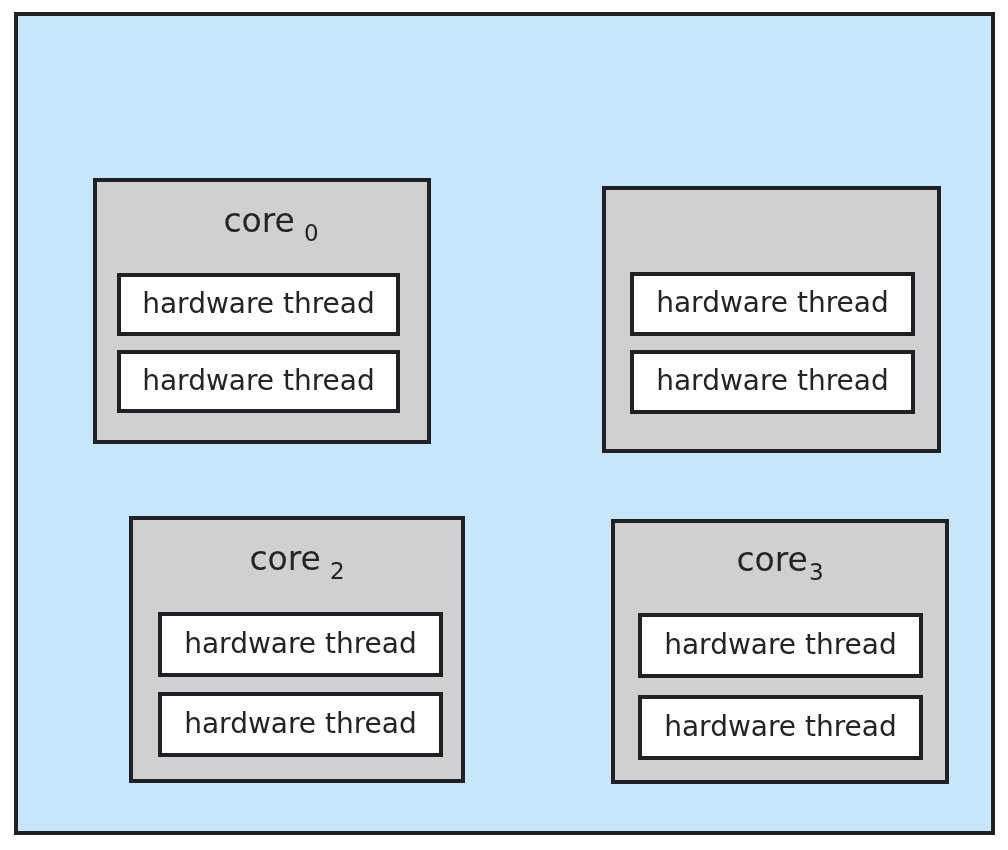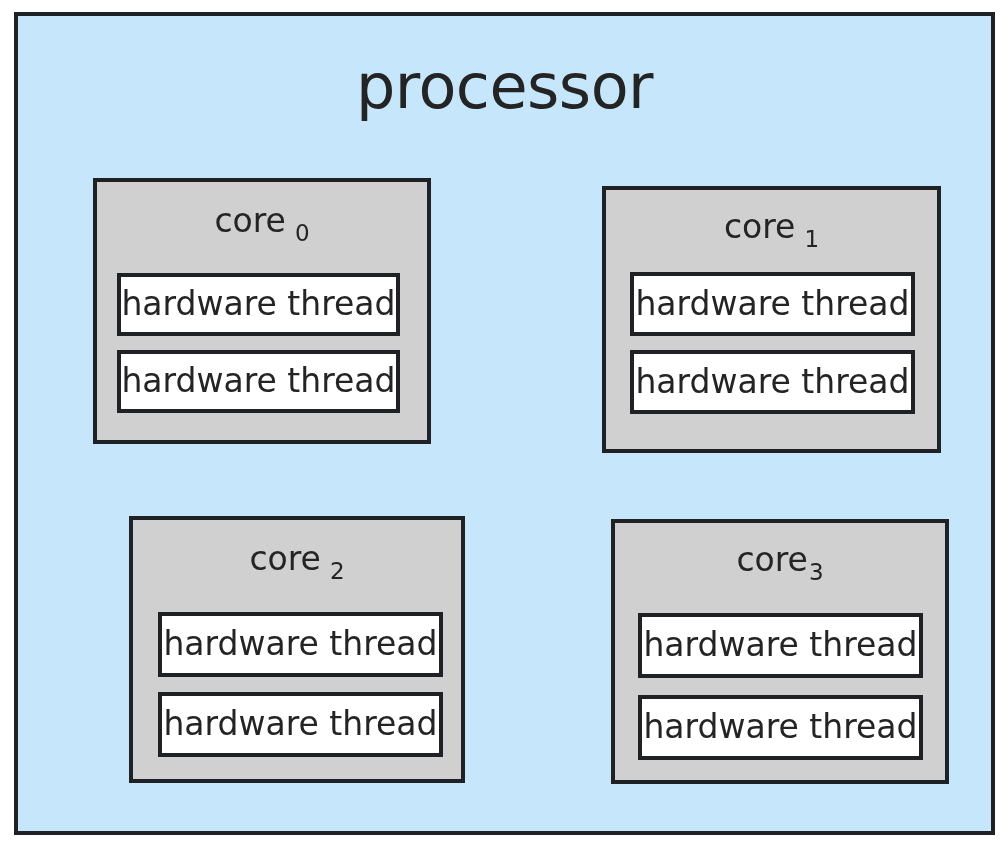--- a/index.html
+++ b/index.html
@@ -60,21 +60,21 @@
   .core-title {
     position: absolute;
     left: 0;
     width: 100%;
     text-align: center;
     font-size: 33px;
     line-height: 1;
     color: #242424;
     white-space: nowrap;
   }
-  .core-0 .core-title { top: 22px; }
+  .core-0 .core-title { top: 22px; margin-left: 9px; }
   .core-1 .core-title { top: 20px; }
   .core-2 .core-title { top: 22px; }
   .core-3 .core-title { top: 20px; }
 
   .core-title .sub {
     font-size: 23px;
     vertical-align: baseline;
     position: relative;
     top: 9px;
     margin-left: 9px;
@@ -85,21 +85,21 @@
   .thread {
     position: absolute;
     box-sizing: border-box;
     background: #ffffff;
     border: 4px solid #202124;
     display: flex;
     align-items: center;
     justify-content: center;
   }
   .thread-label {
-    font-size: 33px;
+    font-size: 28px;
     line-height: 1;
     color: #242424;
     white-space: nowrap;
     position: relative;
     top: -1px;
   }
 
   
   .core-0 .t0 { left: 20px;  top: 91px;  width: 283px; height: 63px; }
   .core-0 .t1 { left: 20px;  top: 168px; width: 283px; height: 63px; }
@@ -113,38 +113,34 @@
   .core-3 .t0 { left: 23px;  top: 90px;  width: 285px; height: 65px; }
   .core-3 .t1 { left: 23px;  top: 172px; width: 285px; height: 65px; }
 </style>
 </head>
 <body>
 
 <div id="stage">
 
   <div class="processor">
 
-    <div class="processor-title">processor</div>
 
     <div class="core core-0">
       <div class="core-title">
         <span>core</span><span class="sub">0</span>
       </div>
       <div class="thread t0">
         <span class="thread-label">hardware thread</span>
       </div>
       <div class="thread t1">
         <span class="thread-label">hardware thread</span>
       </div>
     </div>
 
     <div class="core core-1">
-      <div class="core-title">
-        <span>core</span><span class="sub">1</span>
-      </div>
       <div class="thread t0">
         <span class="thread-label">hardware thread</span>
       </div>
       <div class="thread t1">
         <span class="thread-label">hardware thread</span>
       </div>
     </div>
 
     <div class="core core-2">
       <div class="core-title">

